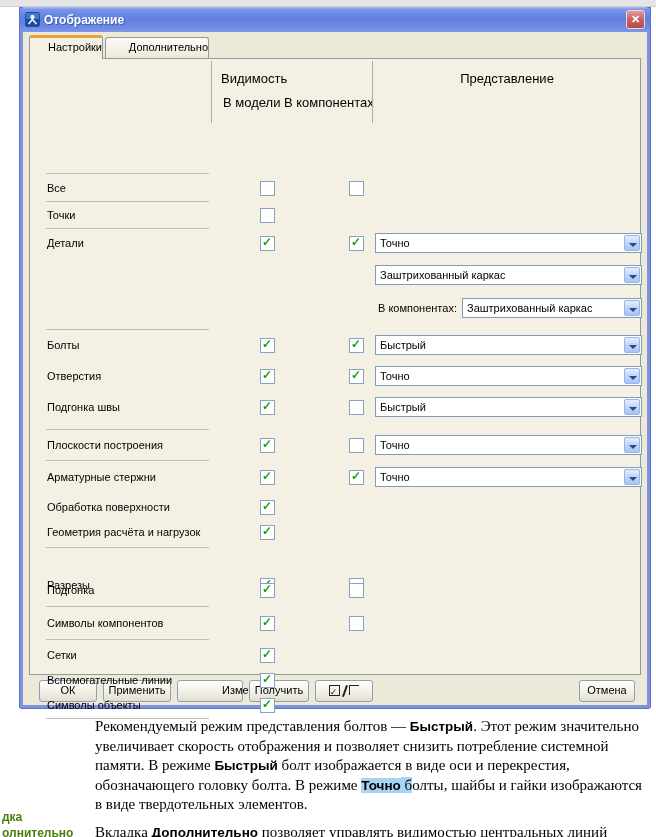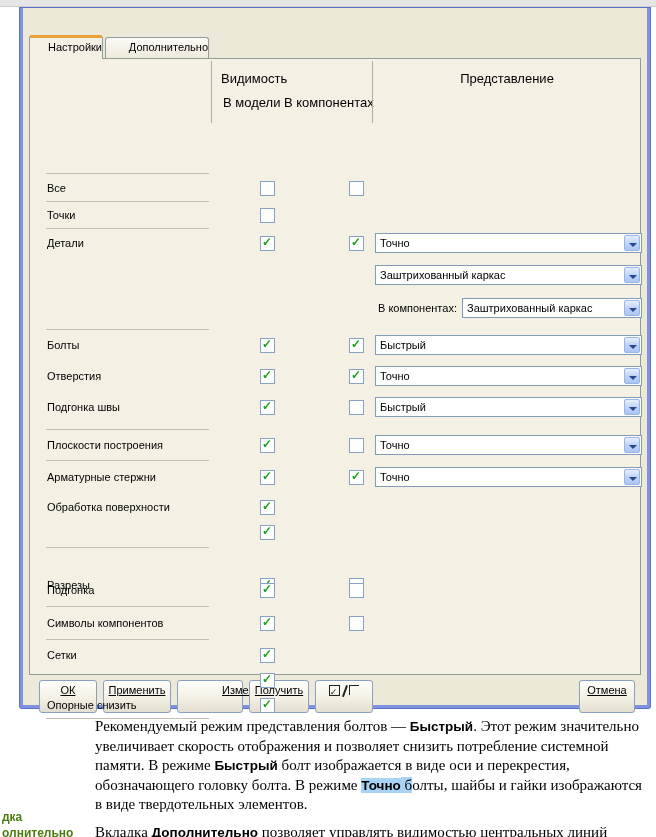--- a/index.html
+++ b/index.html
@@ -36,42 +36,52 @@
   .cb.checked::after{content:"✓";position:absolute;left:1px;top:-2px;color:#19a119;font-size:12px;font-weight:bold;}
   .cb1{left:230px;} .cb2{left:319px;}
   .dd{position:absolute;top:0;height:20px;background:#ffffff;border:1px solid #7f9db9;box-sizing:border-box;}
   .dd-text{position:absolute;left:4px;top:0;font-size:11px;line-height:18px;color:#000;white-space:nowrap;}
   .dd-btn{position:absolute;right:1px;top:1px;bottom:1px;width:16px;
           background:linear-gradient(to bottom,#e7effd,#c0d4f7 50%,#aac4f3);border:1px solid #9ab4e8;border-radius:2px;box-sizing:border-box;}
   .dd-arrow{position:absolute;left:4px;top:7px;width:0;height:0;border-left:4px solid transparent;
             border-right:4px solid transparent;border-top:4px solid #27478f;}
   .sublabel{position:absolute;left:348px;top:0;font-size:11px;line-height:20px;color:#000;}
   
-  .btn{position:absolute;top:672px;height:33px;background:linear-gradient(to bottom,#fffffb,#f3f0e4 55%,#e2ded0);
+  .btn{position:absolute;top:672px;height:22px;background:linear-gradient(to bottom,#fffffb,#f3f0e4 55%,#e2ded0);
        border:1px solid #8ba0c0;border-radius:3px;box-sizing:border-box;font-size:11px;text-align:center;
-       line-height:19px;color:#000;cursor:pointer;text-decoration:underline;}
+       line-height:19px;color:#000;cursor:pointer;}
   .glyphbox{display:inline-block;width:9px;height:9px;border:1px solid #222;position:relative;vertical-align:middle;margin-top:-2px;}
   .glyphbox.gchk::after{content:"✓";position:absolute;left:0px;top:-3px;font-size:9px;color:#222;}
   .glyphbox.gempty{border-right:none;border-bottom:none;}
   .gslash{display:inline-block;width:1.5px;height:12px;background:#222;transform:rotate(20deg);vertical-align:middle;margin:0 4px;}
   
   #doc{position:absolute;left:95px;top:717px;width:557px;font-family:"Liberation Serif",serif;
        font-size:15px;line-height:19.5px;color:#000;}
   #doc p{margin:0 0 8px 0;}
   .term{font-family:"Liberation Sans",sans-serif;font-weight:bold;font-size:13.5px;}
   .hl{background:#a9d3f2;}
   .margin-label{position:absolute;left:2px;font-family:"Liberation Sans",sans-serif;font-weight:bold;
                 font-size:12px;color:#4d7c0f;white-space:nowrap;}
 </style>
 </head>
 <body>
 
 <div id="topstrip"></div>
 
 <div id="dialog">
+  <div id="titlebar">
+    <svg id="title-icon" viewBox="0 0 15 15">
+      <rect x="0" y="0" width="15" height="15" rx="2" fill="#1a4f9e"></rect>
+      <rect x="1" y="1" width="13" height="6" fill="#3f77c9"></rect>
+      <circle cx="7.5" cy="5" r="2.2" fill="#eaf2ff"></circle>
+      <path d="M3.5 12 L7.5 7.5 L11.5 12" stroke="#eaf2ff" stroke-width="1.6" fill="none"></path>
+    </svg>
+    <span id="title-text">Отображение</span>
+    <div id="close-btn">✕</div>
+  </div>
 
   <div id="tab-active" class="tab">Настройки</div>
   <div id="tab-inactive" class="tab">Дополнительно</div>
 
   <div id="tabpage">
     <div class="hdr" style="left:191px;top:12px;">Видимость</div>
     <div class="hdr" style="left:342px;top:12px;width:270px;text-align:center;">Представление</div>
     <div class="hdr" style="left:193px;top:36px;">В модели</div>
     <div class="hdr" style="left:254px;top:36px;">В компонентах</div>
     <div class="vline" style="left:181px;"></div>
@@ -167,20 +177,21 @@
             <div class="dd-btn">
               <div class="dd-arrow"></div>
             </div>
           </div>
         </div>
         <div class="row" style="top: 438px;">
           <div class="rowlabel">Обработка поверхности</div>
           <div class="cb cb1 checked"></div>
         </div>
         <div class="row" style="top: 463px;">
+          <div class="rowlabel">Геометрия расчёта и нагрузок</div>
           <div class="cb cb1 checked"></div>
         </div>
         <div class="row" style="top: 516px;">
           <div class="rowlabel">Разрезы</div>
           <div class="cb cb1 checked"></div>
           <div class="cb cb2"></div>
         </div>
         <div class="row" style="top: 521px;">
           <div class="rowlabel">Подгонка</div>
           <div class="cb cb1 checked"></div>
@@ -189,24 +200,25 @@
         <div class="row" style="top: 554px;">
           <div class="rowlabel">Символы компонентов</div>
           <div class="cb cb1 checked"></div>
           <div class="cb cb2"></div>
         </div>
         <div class="row" style="top: 586px;">
           <div class="rowlabel">Сетки</div>
           <div class="cb cb1 checked"></div>
         </div>
         <div class="row" style="top: 611px;">
+          <div class="rowlabel">Вспомогательные линии</div>
           <div class="cb cb1 checked"></div>
         </div>
         <div class="row" style="top: 636px;">
-          <div class="rowlabel">Опорные снизить</div>
+          <div class="rowlabel">Символы объекты</div>
           <div class="cb cb1 checked"></div>
         </div>
       </div>
     <div id="seps">
         <div class="sep" style="top: 114px;"></div>
         <div class="sep" style="top: 142px;"></div>
         <div class="sep" style="top: 169px;"></div>
         <div class="sep" style="top: 270px;"></div>
         <div class="sep" style="top: 370px;"></div>
         <div class="sep" style="top: 401px;"></div>

